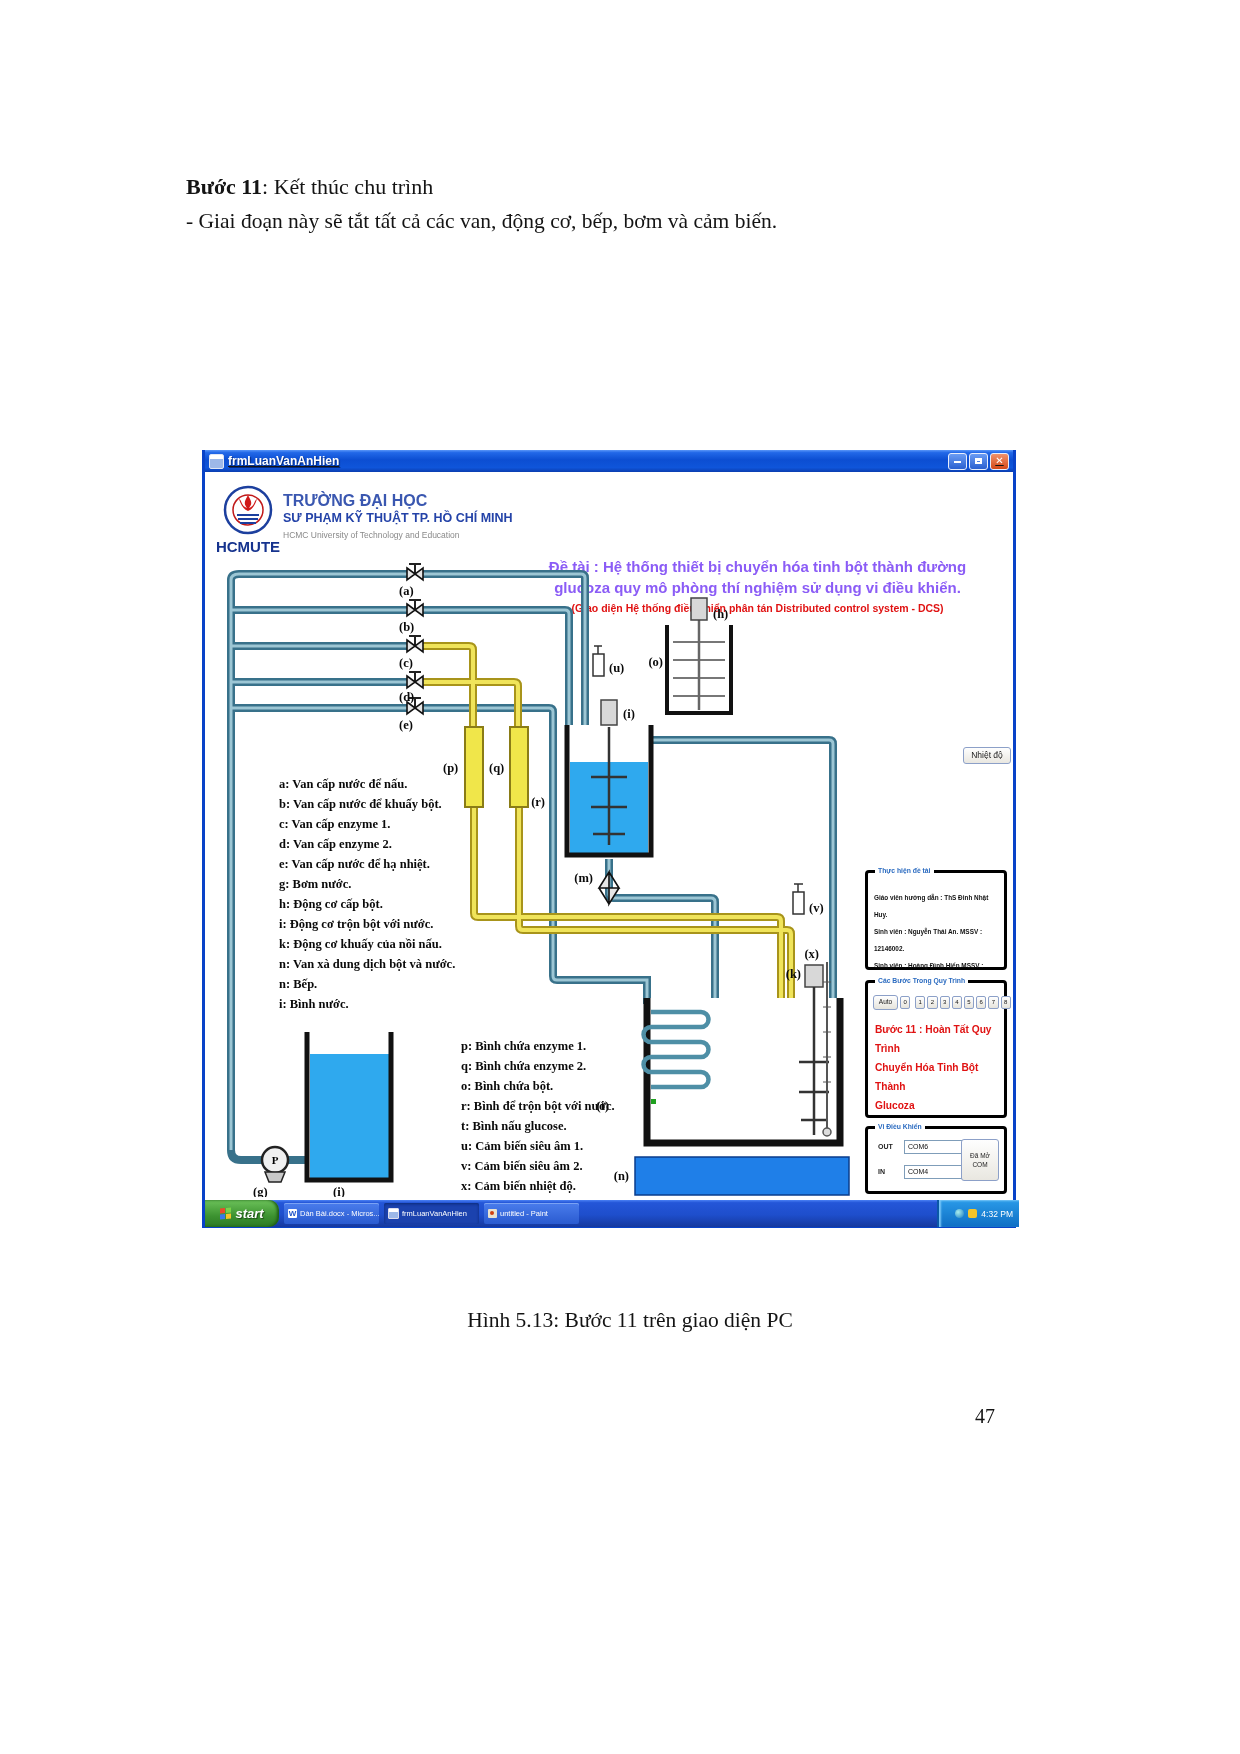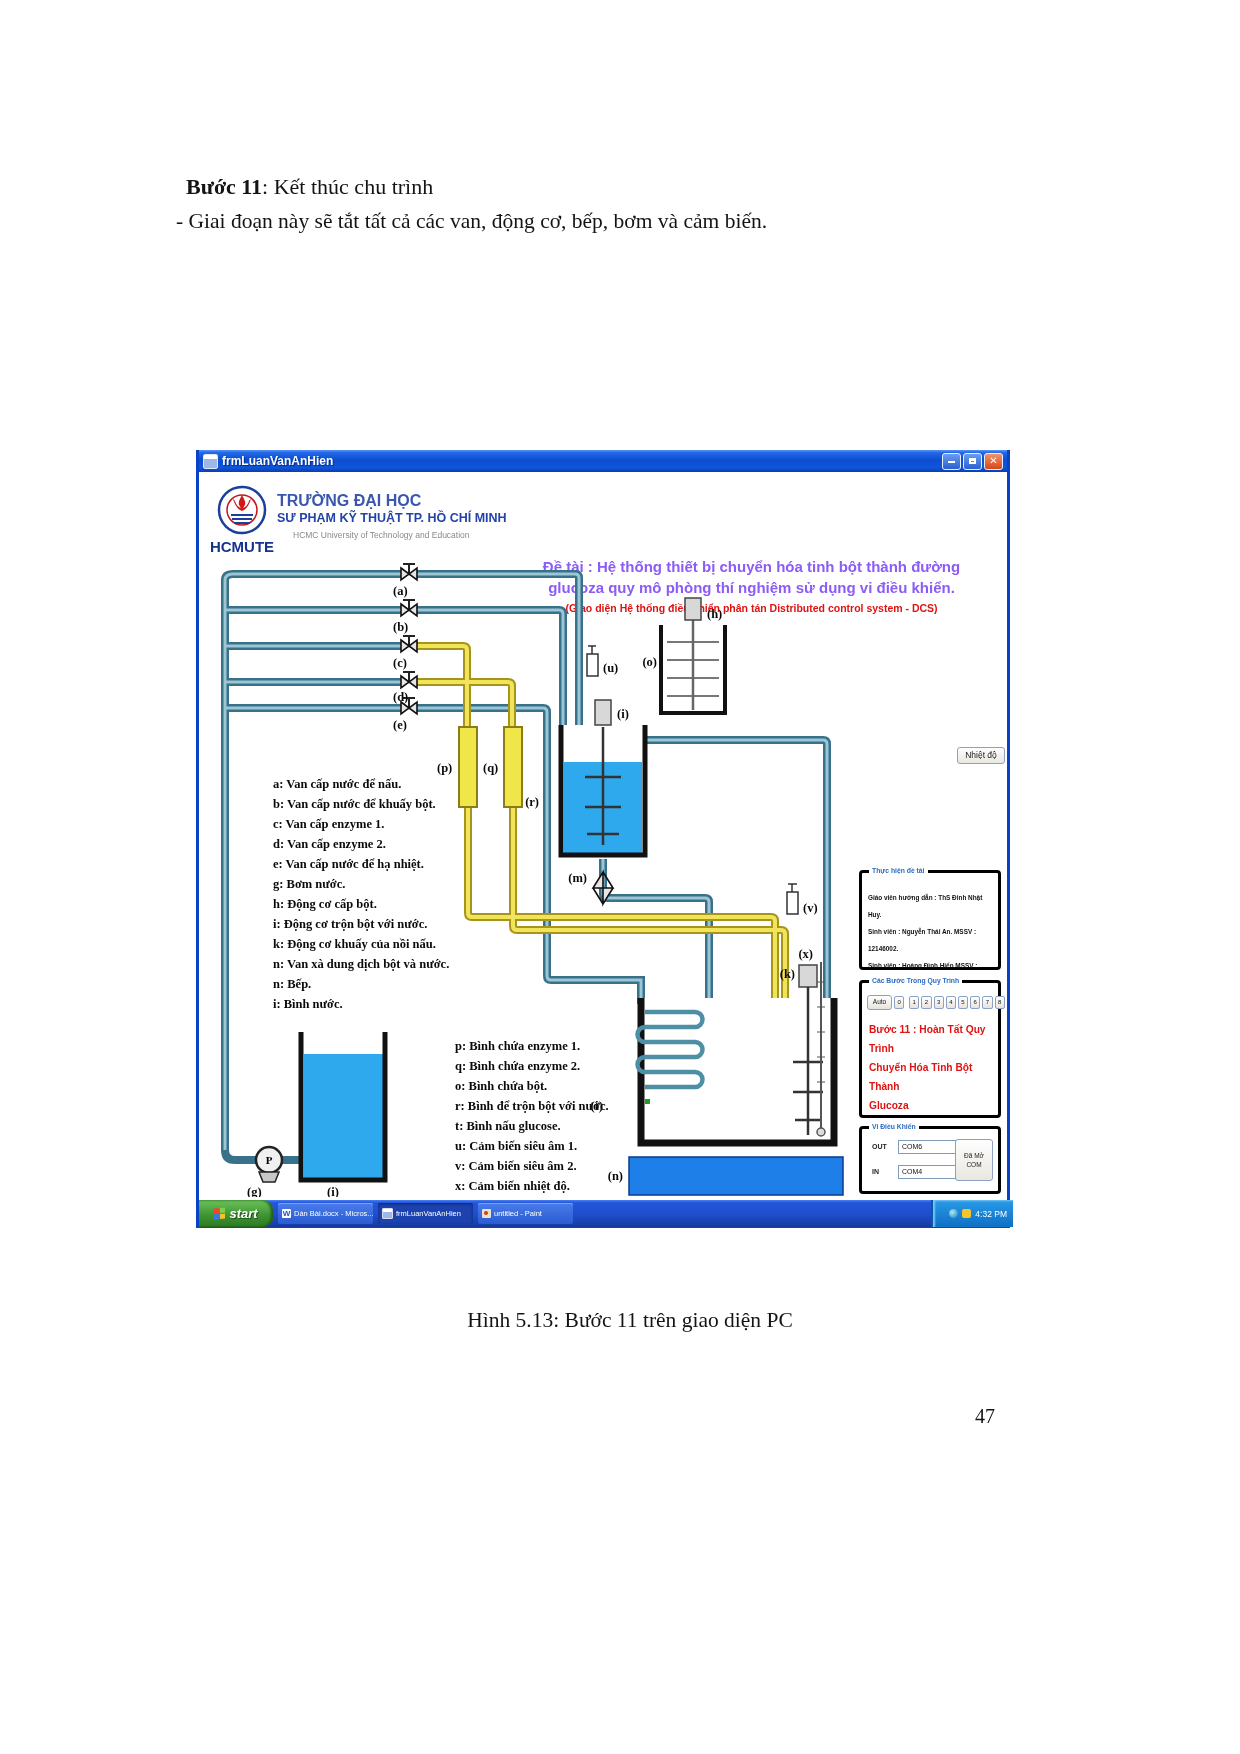--- a/index.html
+++ b/index.html
@@ -1,30 +1,30 @@
 <!DOCTYPE html>
 <html><head>
 <meta charset="utf-8">
 <style>
   html,body{margin:0;padding:0;background:#888;}
   .page{position:relative;width:1240px;height:1754px;background:#fff;margin:0 auto;
         font-family:"Liberation Serif",serif;color:#141414;overflow:hidden;}
   .doc-head{position:absolute;left:186px;top:152px;font-size:22px;}
   .doc-head b{font-weight:bold;}
-  .para{position:absolute;left:176px;width:828px;font-size:21.5px;line-height:1.5;margin:0;}
+  .para{position:absolute;left:186px;width:828px;font-size:21.5px;line-height:1.5;margin:0;}
   .p1{top:205px;}
   .p2{top:258px;}
   .caption{position:absolute;left:0;top:1298px;width:100%;text-align:center;font-size:21.5px;margin:10px;}
   .pagenum{position:absolute;left:975px;top:1405px;font-size:20px;}
 
   
   .shot{position:absolute;left:186px;top:450px;width:814px;height:777px;box-sizing:border-box;}
-  .window{position:absolute;left:10px;top:0;width:814px;height:778px;box-sizing:border-box;
+  .window{position:absolute;left:16px;top:0;width:814px;height:778px;box-sizing:border-box;
           border-left:3px solid #0842c8;border-right:3px solid #0842c8;border-bottom:3px solid #0842c8;
-          background:#fff;}
+          background:#fff;text-decoration:underline;}
   .titlebar{position:relative;height:22px;
      background:linear-gradient(180deg,#5a96f8 0%,#2268e8 12%,#0c4ed2 45%,#0f55da 80%,#0a3db0 100%);
      display:flex;align-items:center;padding:0 4px;font-family:"Liberation Sans",sans-serif;}
   .title-ico{width:13px;height:13px;margin-right:4px;border:1px solid #dfe6f5;border-radius:2px;
      background:linear-gradient(180deg,#fff 0 30%,#9db8e8 30% 100%);}
   .title-txt{color:#fff;font-size:12px;font-weight:bold;text-shadow:1px 1px 1px #04287a;flex:1;}
   .winbtns{display:flex;gap:2px;}
   .wbtn{width:17px;height:15px;border:1px solid #e8eefc;border-radius:3px;color:#fff;
      font-size:10px;line-height:13px;text-align:center;
      background:linear-gradient(180deg,#6a9cf4,#2a60d0);}
@@ -35,21 +35,21 @@
   .content{position:relative;width:808px;height:725px;background:#fff;overflow:hidden;
            font-family:"Liberation Sans",sans-serif;}
 
   
   .logo{position:absolute;left:18px;top:13px;width:50px;height:50px;}
   .hcmute{position:absolute;left:8px;top:66px;width:70px;text-align:center;
           color:#16338e;font-weight:bold;font-size:15px;}
   .univ{position:absolute;left:78px;top:19px;line-height:1.25;}
   .univ .l1{color:#3a57b0;font-size:16px;font-weight:bold;}
   .univ .l2{color:#2443a8;font-size:12.5px;font-weight:bold;}
-  .univ .l3{color:#8a8a8a;font-size:8.5px;margin-top:3px;margin-left:16px;}
+  .univ .l3{color:#8a8a8a;font-size:8.5px;margin-top:3px;}
   .apptitle{position:absolute;left:330px;top:84px;width:445px;text-align:center;}
   .apptitle .t{font-size:15px;font-weight:bold;color:#8b5cf6;line-height:21px;}
   .apptitle .red{font-size:10.5px;font-weight:bold;color:#e01212;margin-top:4px;}
 
   
   .xpbtn{position:absolute;box-sizing:border-box;border:1px solid #8ca0c8;border-radius:3px;
      background:linear-gradient(180deg,#fefefe,#e9e7e0);font-family:"Liberation Sans",sans-serif;
      color:#222;text-align:center;}
   .nhietdo{left:758px;top:275px;width:48px;height:17px;font-size:8.5px;line-height:15px;}
   .grp{position:absolute;left:660px;width:142px;box-sizing:border-box;border:3px solid #000000;

